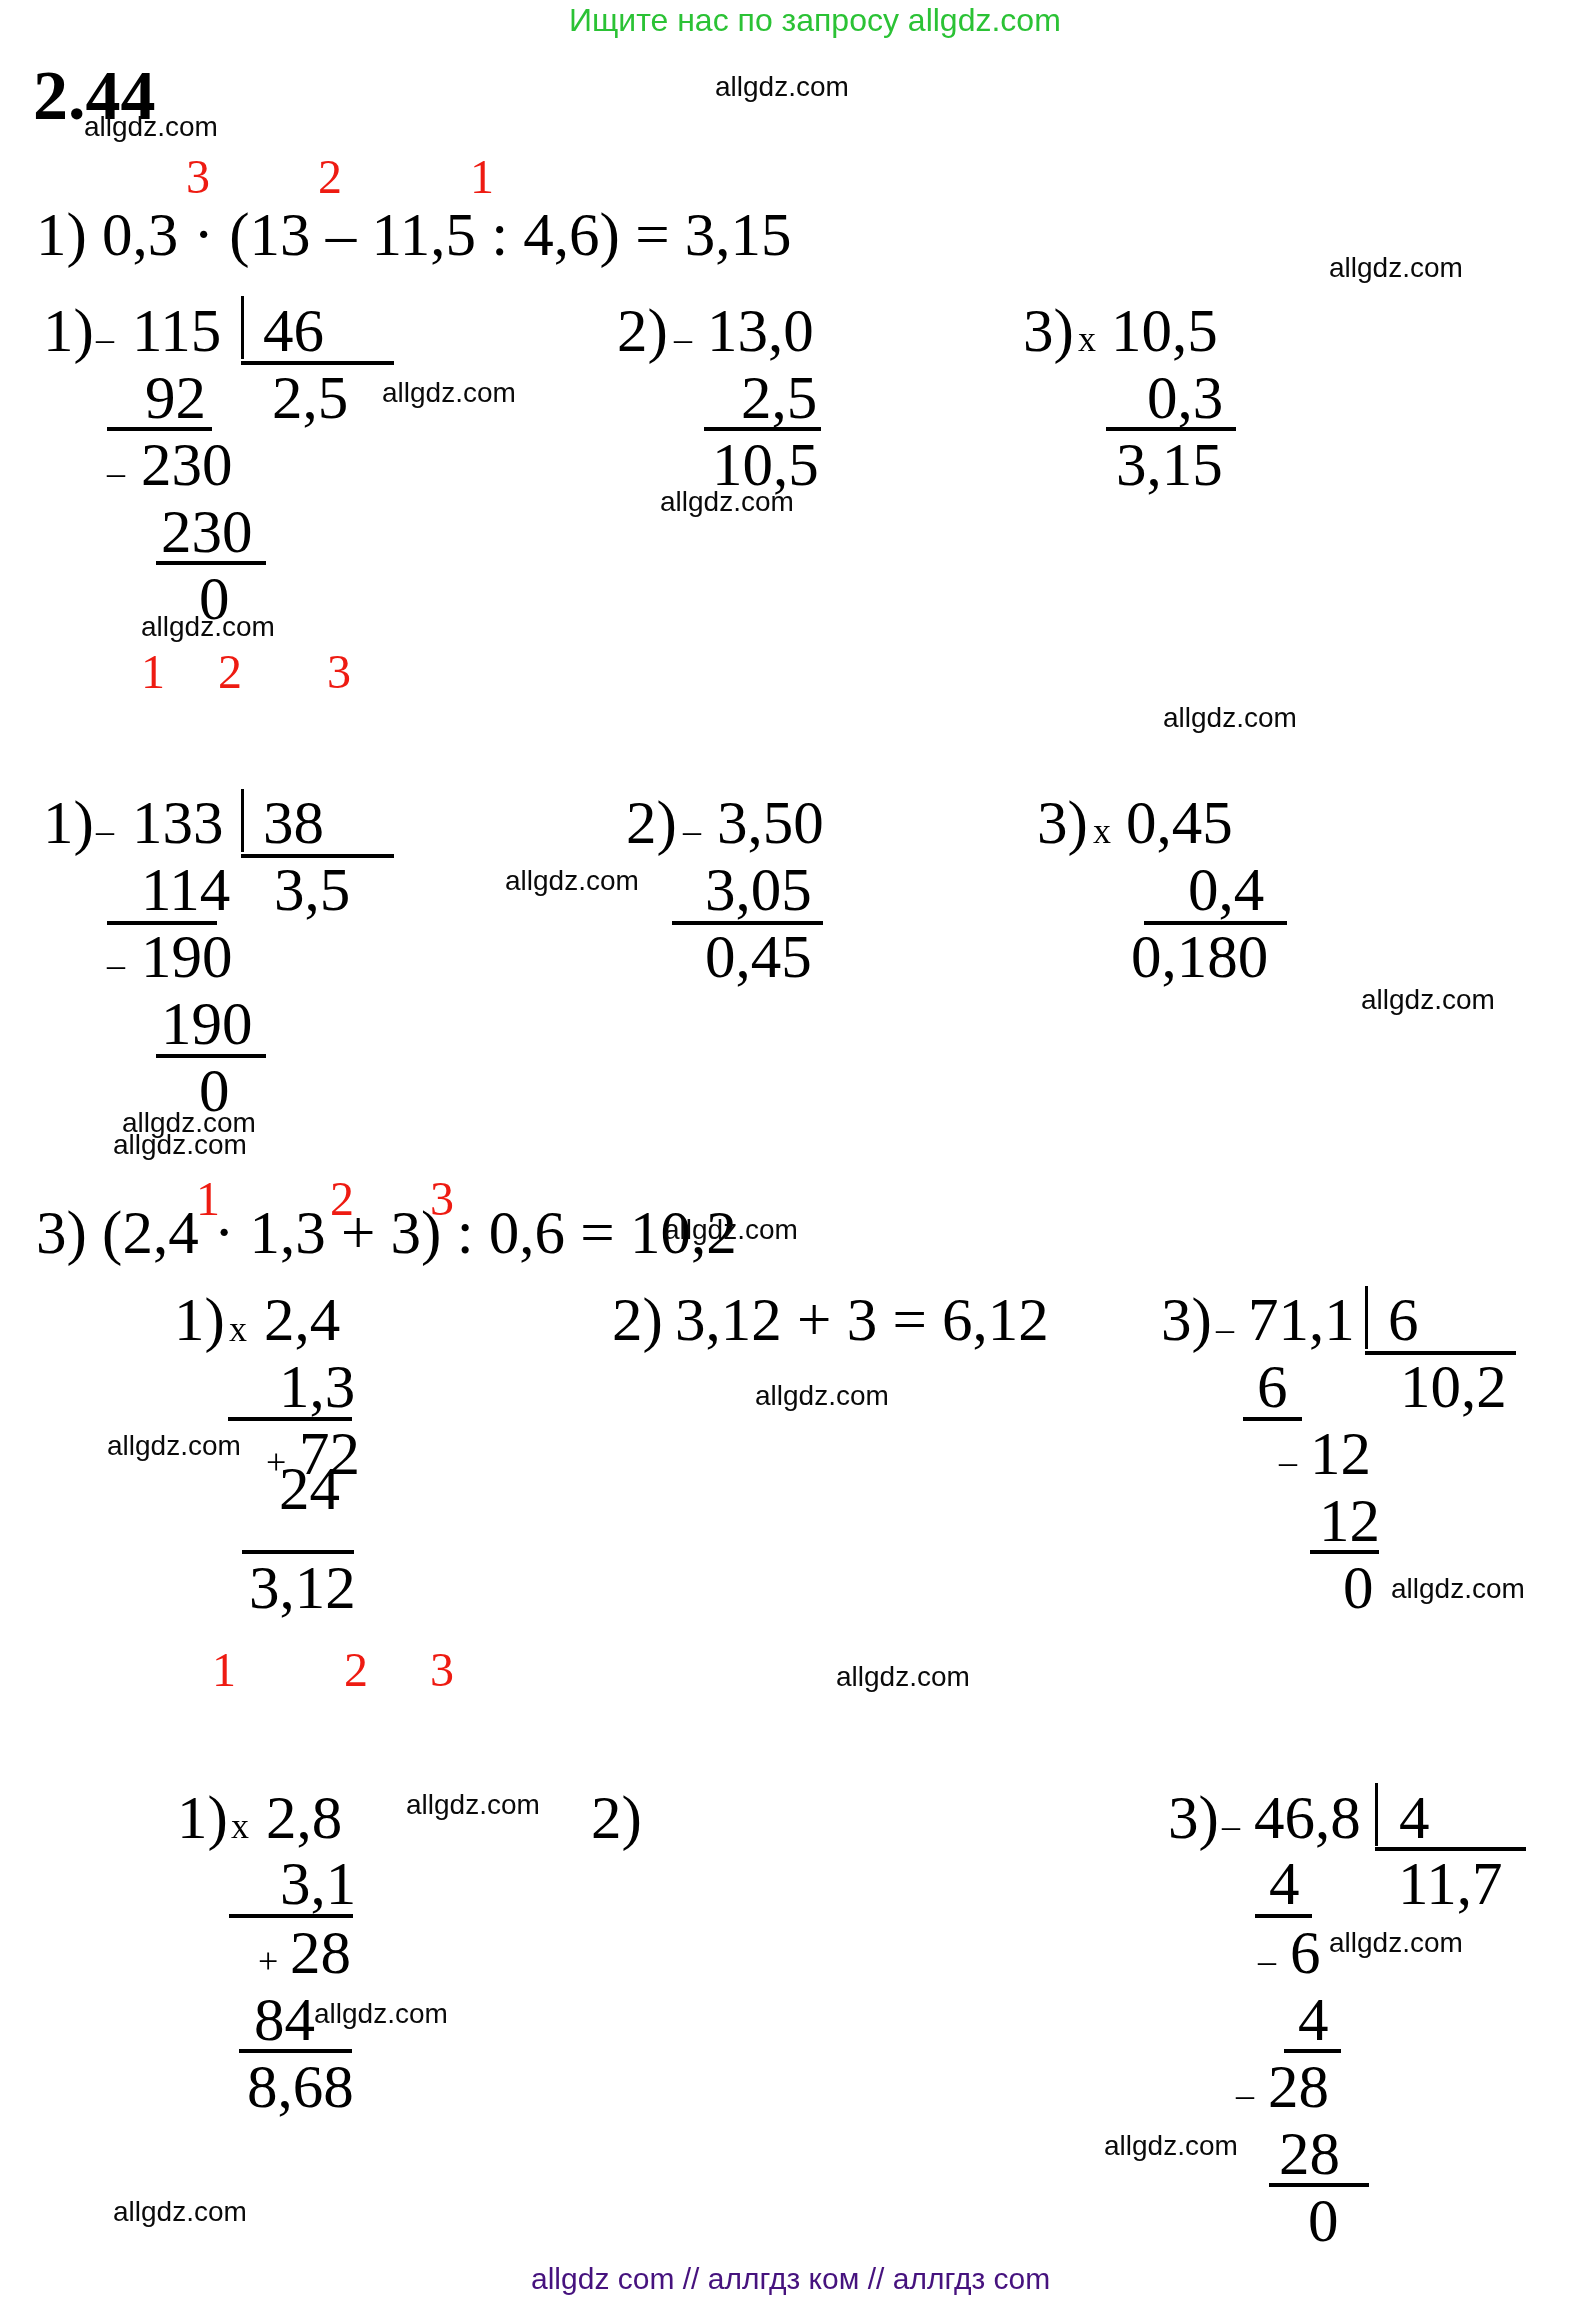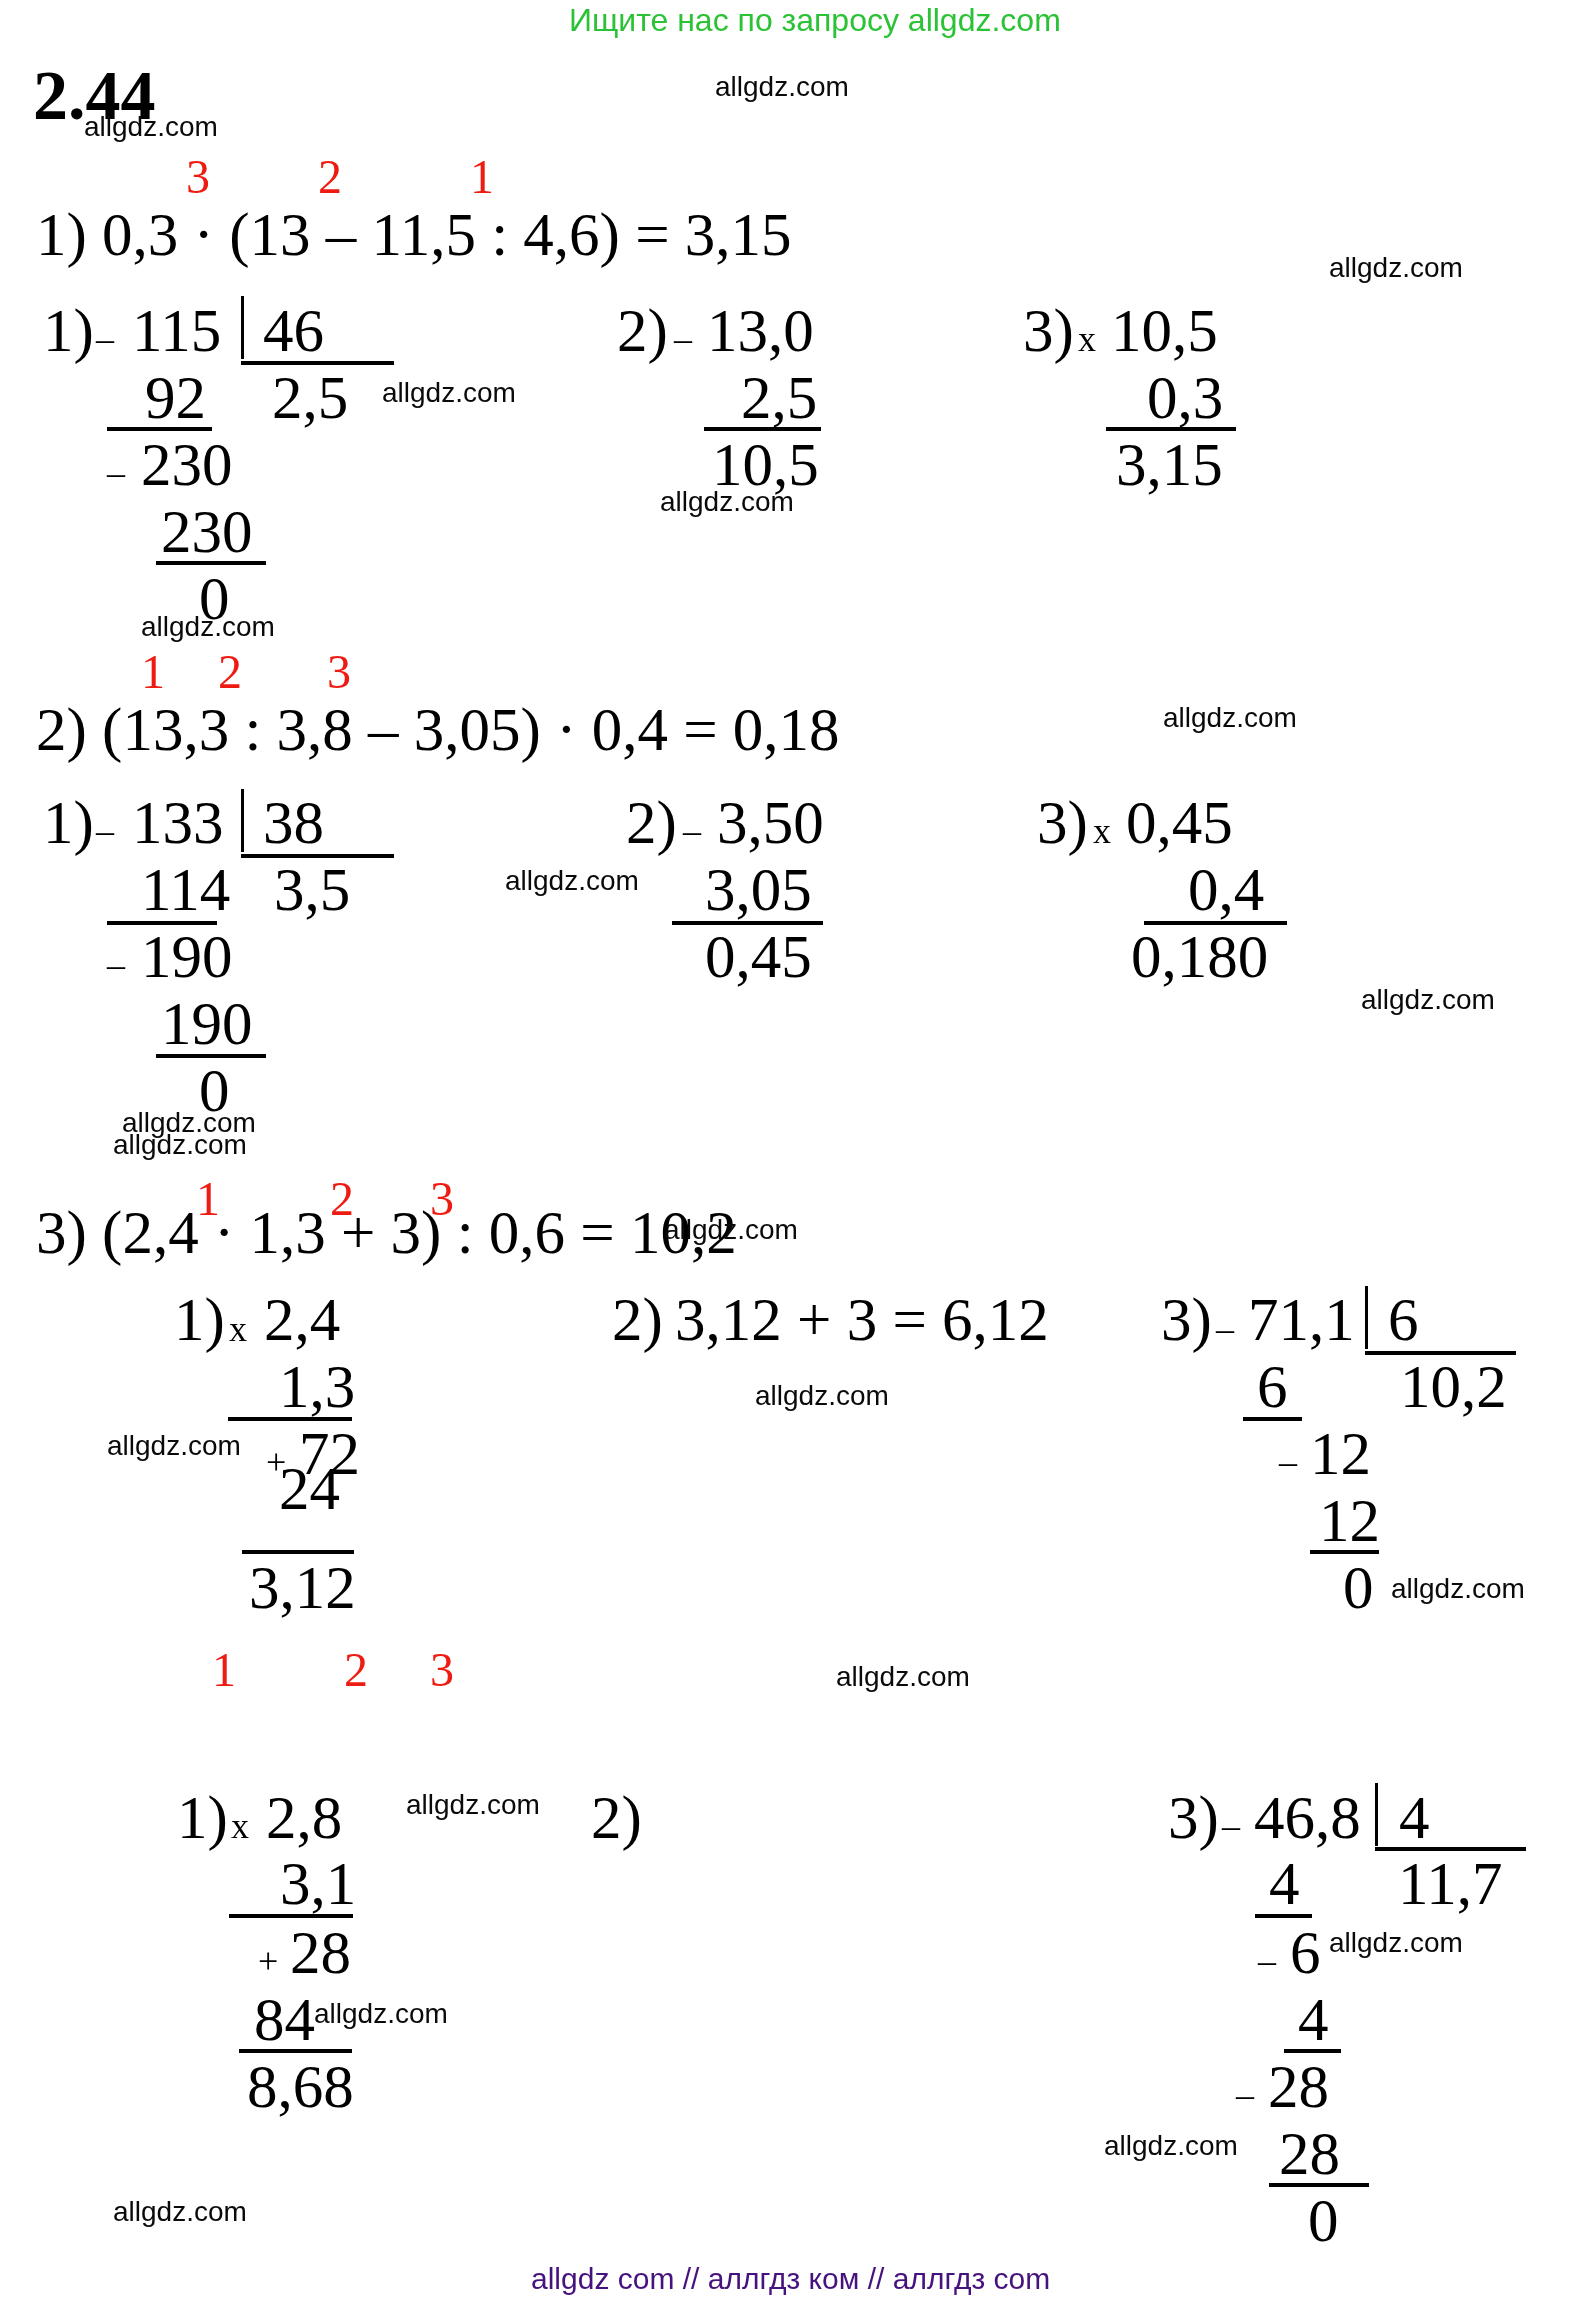--- a/index.html
+++ b/index.html
@@ -62,21 +62,20 @@
   <div class="t" style="left:1023px;top:300px;">3)</div>
   <div class="s" style="left:1078px;top:321px;">x</div>
   <div class="t" style="left:1111px;top:300px;">10,5</div>
   <div class="t" style="left:1147px;top:367px;">0,3</div>
   <div class="rule" style="left:1106px;top:427px;width:130px;"></div>
   <div class="t" style="left:1116px;top:434px;">3,15</div>
 
   <div class="r" style="left:141px;top:648px;">1</div>
   <div class="r" style="left:218px;top:648px;">2</div>
   <div class="r" style="left:327px;top:648px;">3</div>
-  <div class="t" style="left:36px;top:699px;">2) (13,3 : 3,8 – 3,05) · 0,4 = 0,18</div>
   <div class="w" style="left:1163px;top:704px;">allgdz.com</div>
 
   <div class="t" style="left:43px;top:792px;">1)</div>
   <div class="s" style="left:96px;top:813px;">–</div>
   <div class="t" style="left:132px;top:792px;">133</div>
   <div class="vbar" style="left:241px;top:789px;height:63px;"></div>
   <div class="t" style="left:263px;top:792px;">38</div>
   <div class="rule" style="left:241px;top:854px;width:153px;"></div>
   <div class="t" style="left:141px;top:859px;">114</div>
   <div class="t" style="left:274px;top:859px;">3,5</div>

